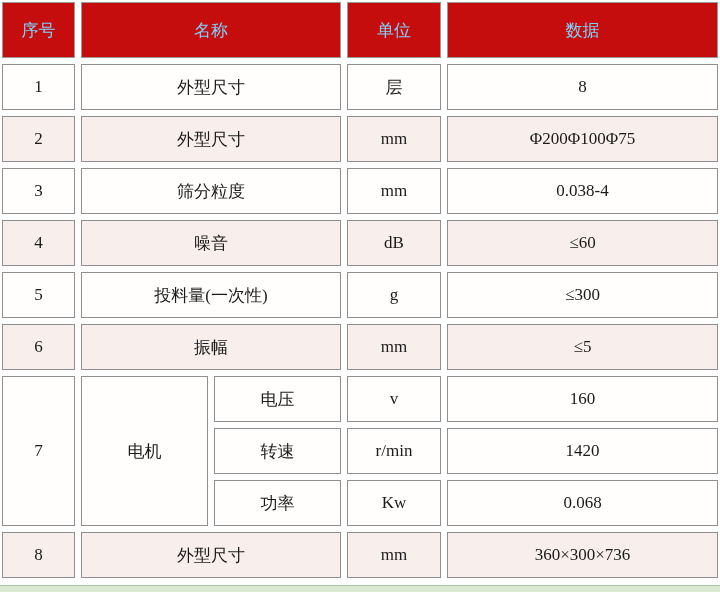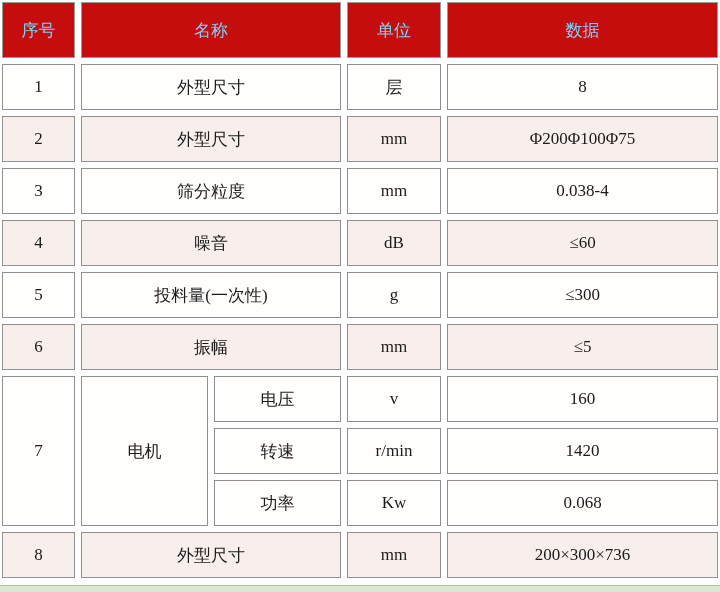--- a/index.html
+++ b/index.html
@@ -110,17 +110,17 @@
     <tr class="row-white">
       <td>功率</td>
       <td>Kw</td>
       <td>0.068</td>
     </tr>
 
     <tr class="row-pink">
       <td>8</td>
       <td colspan="2">外型尺寸</td>
       <td>mm</td>
-      <td>200×300×736</td>
+      <td>360×300×736</td>
     </tr>
   </tbody>
     </table>
 </div>
 
 </body></html>

